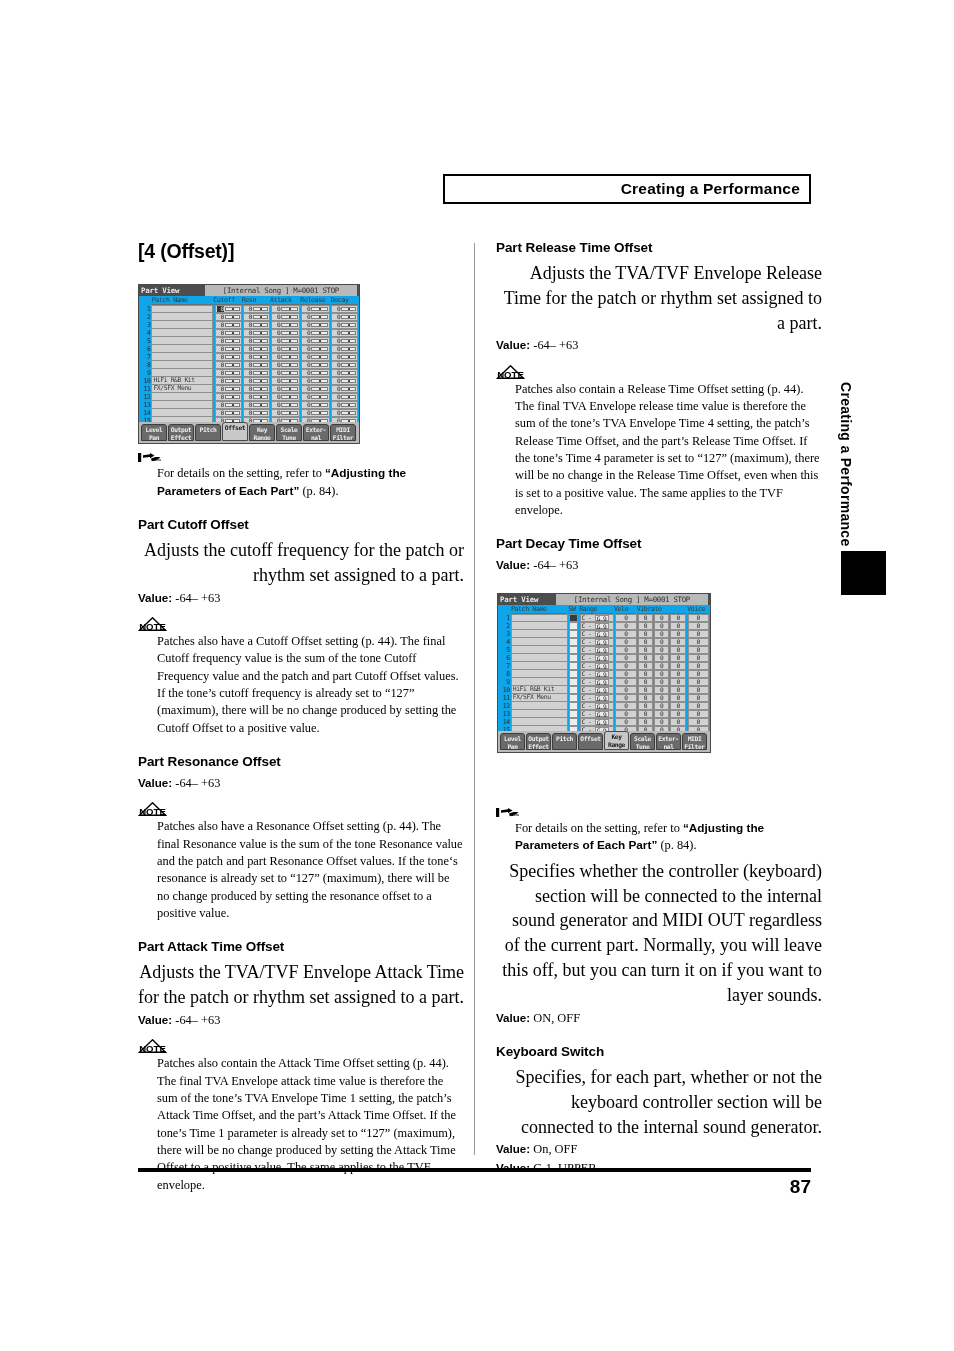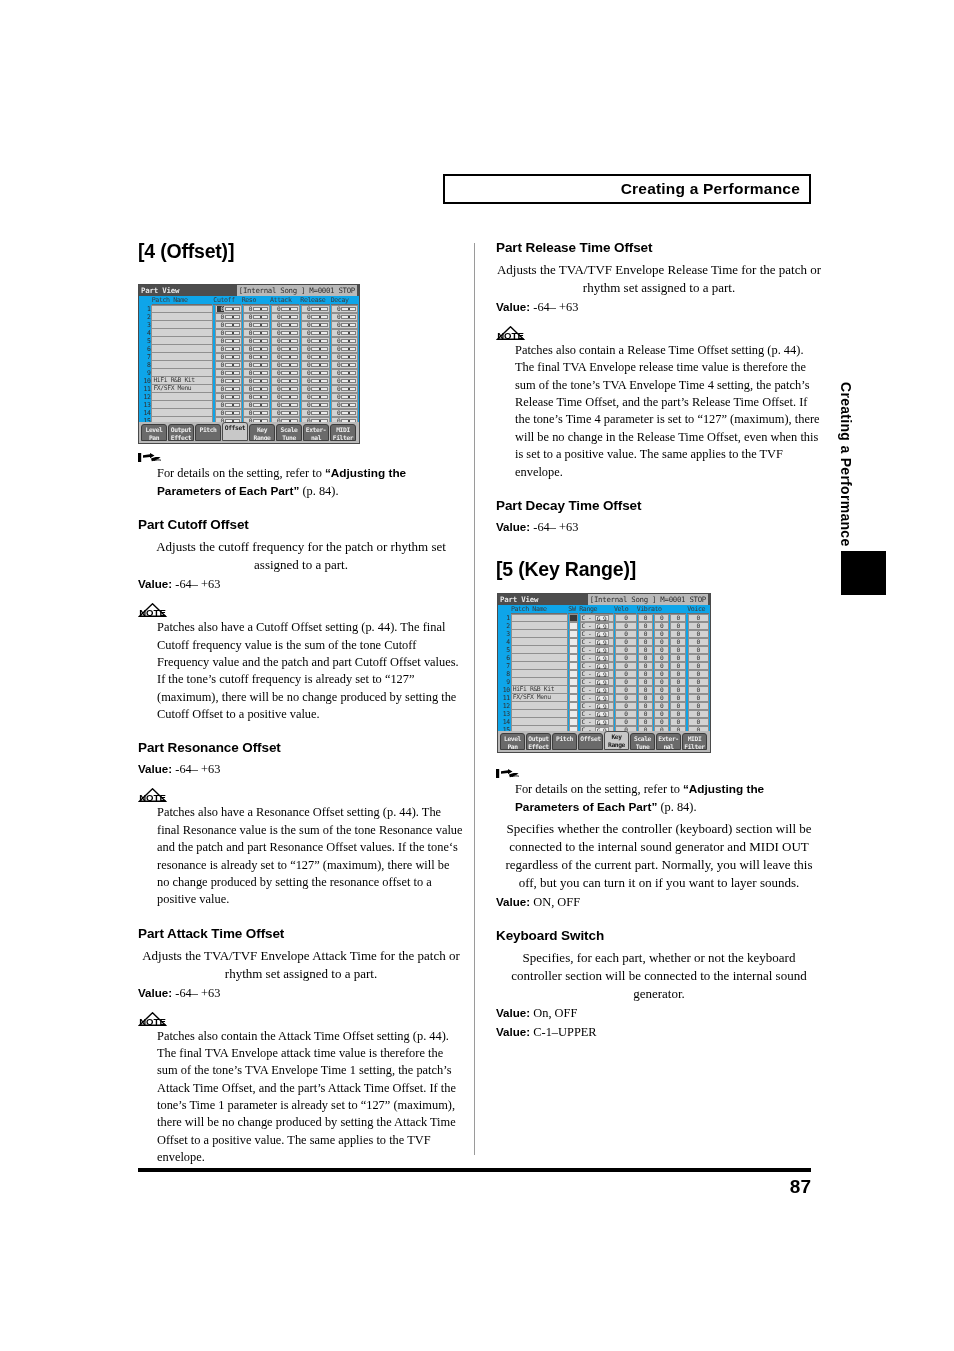--- a/index.html
+++ b/index.html
@@ -113,24 +113,24 @@
     font-family: "Liberation Sans", sans-serif;
     font-weight: bold;
     font-size: 13.5px;
     margin: 17px 0 6px 0;
     letter-spacing: -0.1px;
   }
   h2.sub.first { margin-top: 0; }
   h2.sub .l2 { display: block; }
 
   p.body {
-    font-size: 13px;
+    font-size: 18px;
     line-height: 1.38;
     margin: 0 0 2px 0;
-    text-align: center;
+    text-align: right;
   }
   p.value {
     font-size: 12.4px;
     line-height: 1.38;
     margin: 0 0 2px 0;
   }
   p.value b {
     font-family: "Liberation Sans", sans-serif;
     font-size: 11.6px;
   }
@@ -206,21 +206,21 @@
     font-weight: bold;
     padding: 0 2px;
     letter-spacing: -0.2px;
   }
   .lcd-title { flex: 0 0 auto; }
   .lcd-titlespace { flex: 1 1 auto; }
   .lcd-song {
     background: #b9b9b9;
     color: #303030;
     font-weight: normal;
-    padding: 0 2px;
+    padding: 0 18px;
     height: 11px;
     line-height: 11px;
     letter-spacing: -0.3px;
     white-space: nowrap;
   }
 
   
   .lcd-colhead {
     display: flex;
     height: 9px;

